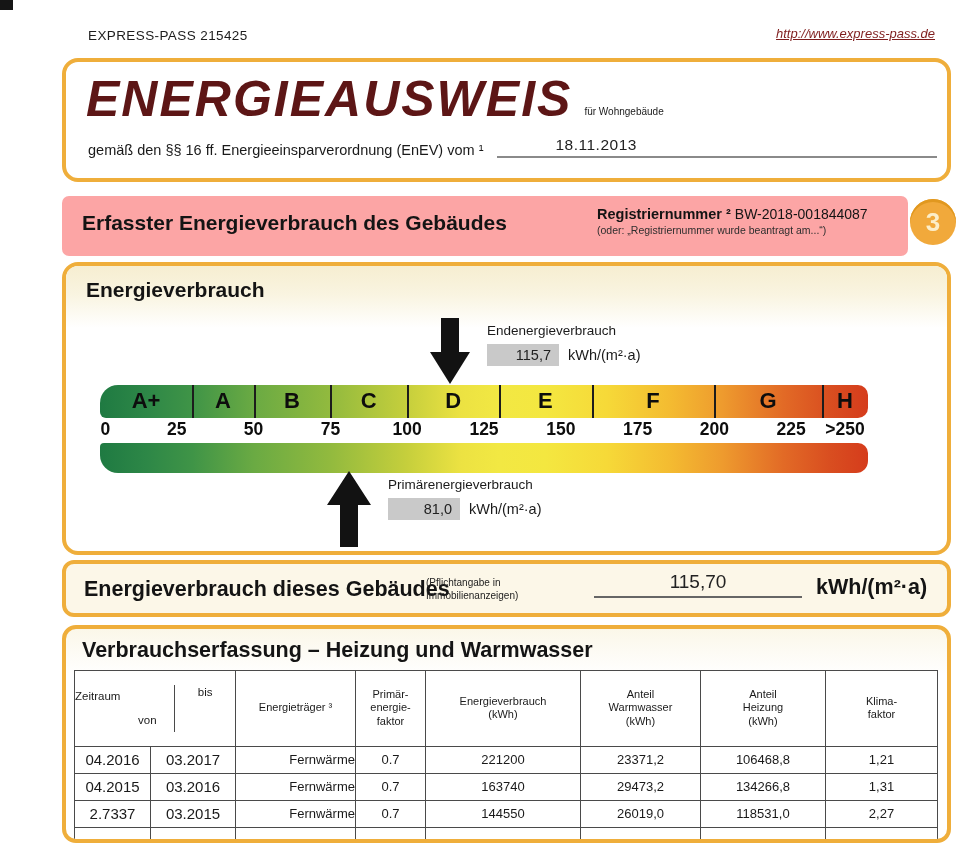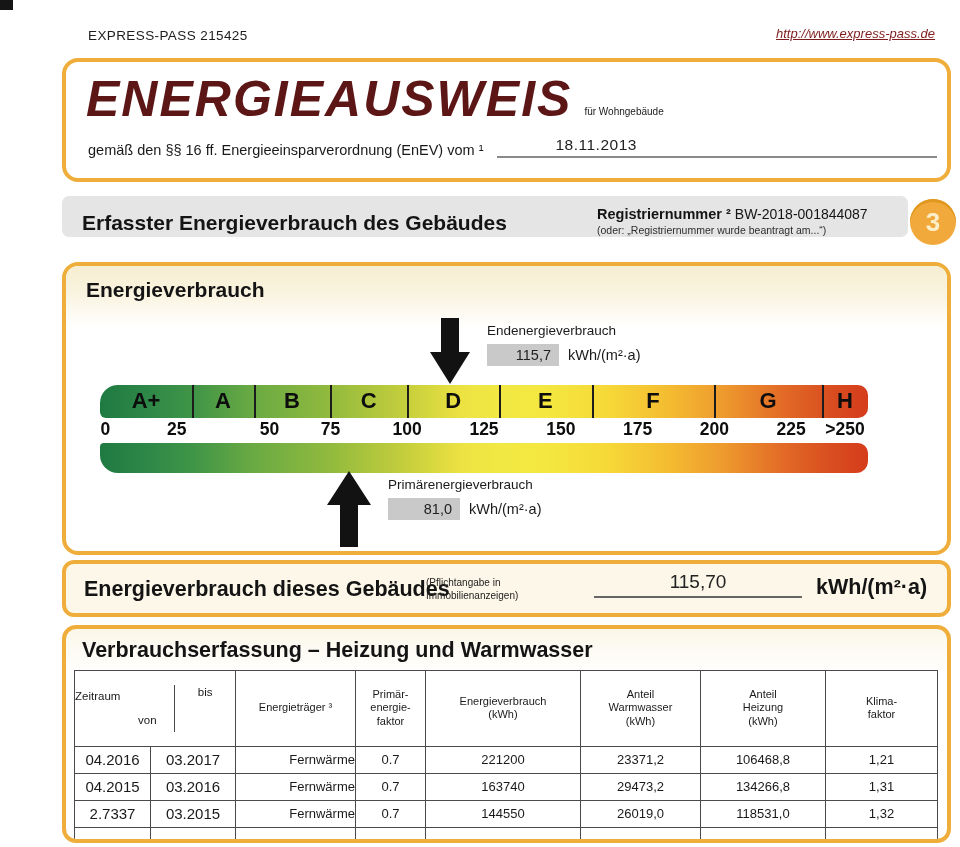--- a/index.html
+++ b/index.html
@@ -22,22 +22,22 @@
   .title-row{position:absolute;left:20px;top:12px;display:flex;align-items:flex-end;gap:12px;}
   .main-title{font-size:50px;font-weight:bold;font-style:italic;color:#5d1616;
               letter-spacing:2px;line-height:1;}
   .sub-title{font-size:10px;color:#1a1a1a;padding-bottom:7px;}
   .law-row{position:absolute;left:22px;right:10px;top:74px;display:flex;align-items:flex-end;
            font-size:14.5px;color:#1a1a1a;}
   .date-seg{flex:1;margin-left:14px;border-bottom:2px solid #8a8a8a;
             padding:0 0 2px 58px;font-size:15.5px;letter-spacing:.5px;color:#222;}
 
   
-  .sec-bar{position:absolute;left:62px;top:196px;width:846px;height:41px;
-           background:#e5e5e5;border-radius:7px;}
+  .sec-bar{position:absolute;left:62px;top:196px;width:846px;height:60px;
+           background:#fca5a5;border-radius:7px;}
   .sec-title{position:absolute;left:20px;top:15px;font-size:21px;font-weight:bold;}
   .reg-block{position:absolute;left:535px;top:9px;line-height:1.25;}
   .reg-line1{font-size:14.5px;font-weight:bold;}
   .reg-num{font-size:14px;font-weight:normal;}
   .reg-line2{font-size:10.5px;color:#2e2e2e;}
   .page-badge{position:absolute;left:910px;top:199px;width:46px;height:46px;border-radius:50%;
               background:#f1a93b;display:flex;align-items:center;justify-content:center;
               font-size:26px;font-weight:bold;color:#fceec9;box-shadow:inset 0 3px 0 #e1981f;}
 
   
@@ -166,21 +166,21 @@
         <span class="divider" style="left: 30%;"></span>
         <span class="divider" style="left: 40%;"></span>
         <span class="divider" style="left: 52%;"></span>
         <span class="divider" style="left: 64%;"></span>
         <span class="divider" style="left: 80%;"></span>
         <span class="divider" style="left: 94%;"></span>
       </div>
     <div class="ticks">
         <span class="tick" style="left: 0.7%;">0</span>
         <span class="tick" style="left: 10%;">25</span>
-        <span class="tick" style="left: 20%; margin-left: 16px;">50</span>
+        <span class="tick" style="left: 20%;">50</span>
         <span class="tick" style="left: 30%;">75</span>
         <span class="tick" style="left: 40%;">100</span>
         <span class="tick" style="left: 50%;">125</span>
         <span class="tick" style="left: 60%;">150</span>
         <span class="tick" style="left: 70%;">175</span>
         <span class="tick" style="left: 80%;">200</span>
         <span class="tick" style="left: 90%;">225</span>
         <span class="tick" style="left: 97%;">&gt;250</span>
       </div>
     <div class="band band-bottom"></div>
@@ -270,21 +270,21 @@
             <td class="c7">1,31</td>
           </tr>
           <tr>
             <td class="c0">2.7337</td>
             <td class="c1">03.2015</td>
             <td class="c2">Fernwärme</td>
             <td class="c3">0.7</td>
             <td class="c4">144550</td>
             <td class="c5">26019,0</td>
             <td class="c6">118531,0</td>
-            <td class="c7">1,32</td>
+            <td class="c7">2,27</td>
           </tr>
           <tr>
             <td class="c0"></td>
             <td class="c1"></td>
             <td class="c2"></td>
             <td class="c3"></td>
             <td class="c4"></td>
             <td class="c5"></td>
             <td class="c6"></td>
             <td class="c7"></td>

